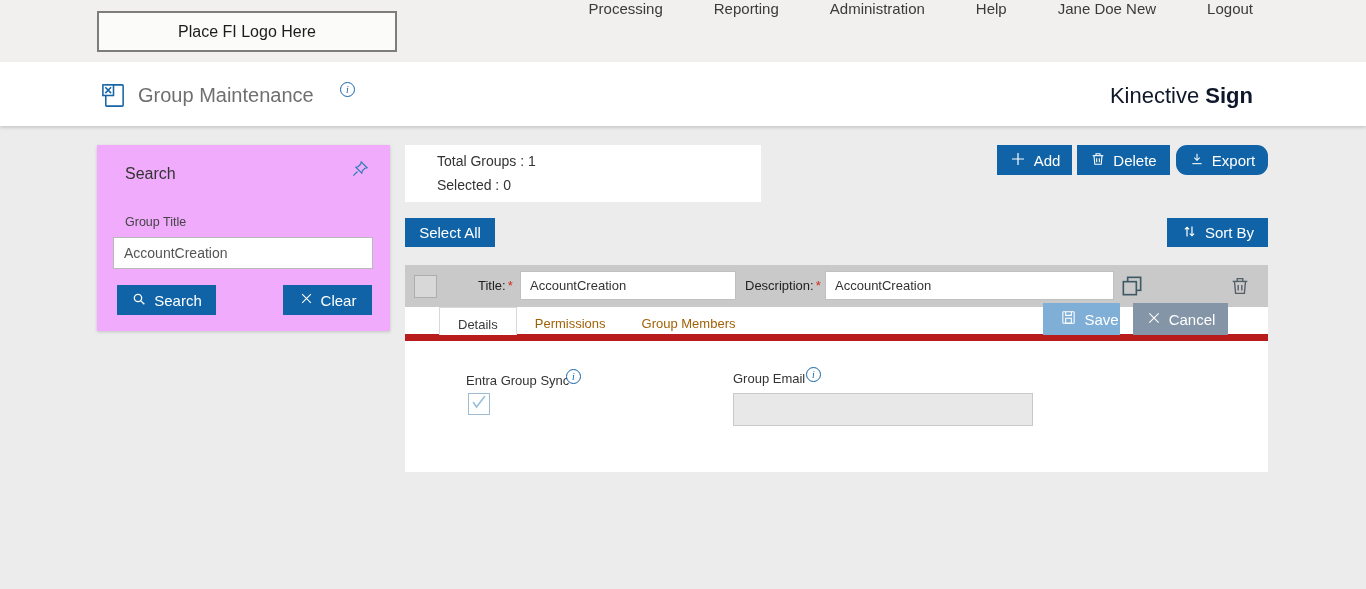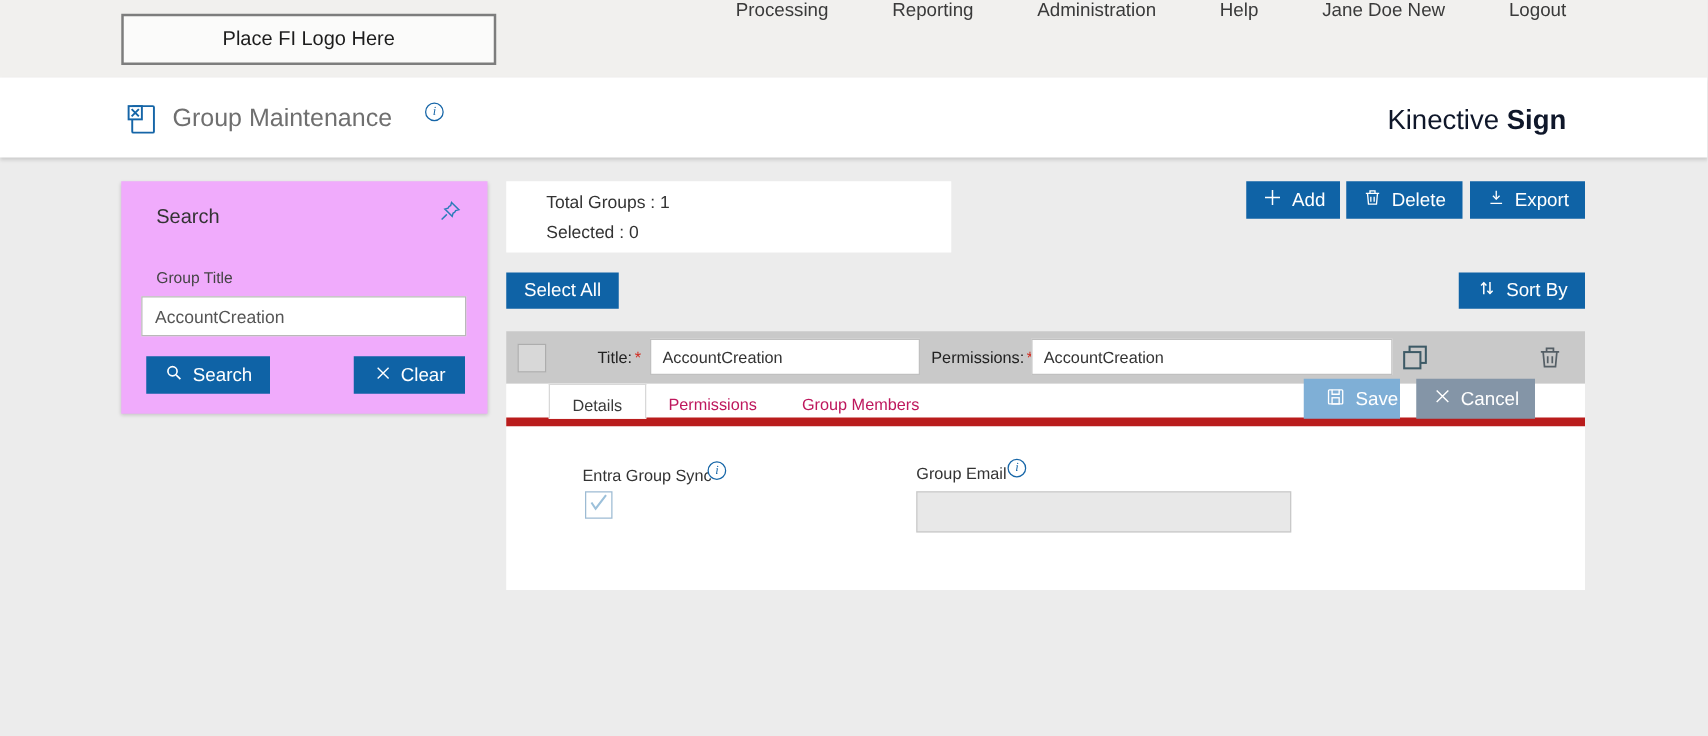--- a/index.html
+++ b/index.html
@@ -44,21 +44,21 @@
   .clear-btn { right:18px; top:140px; width:89px; height:30px; }
 
   
   .summary-box { position:absolute; left:405px; top:145px; width:356px; height:57px; background:#fff; }
   .summary-line1 { position:absolute; left:32px; top:8px;  font-size:14px; color:#333; }
   .summary-line2 { position:absolute; left:32px; top:32px; font-size:14px; color:#333; }
 
   
   .add-btn    { left:997px;  top:145px; width:75px; height:30px; }
   .delete-btn { left:1077px; top:145px; width:93px; height:30px; }
-  .export-btn { left:1176px; top:145px; width:92px; height:30px; }
+  .export-btn { left:1176px; top:145px; width:92px; height:30px;border-radius:11px; }
   .select-all-btn { left:405px;  top:218px; width:90px;  height:29px; }
   .sort-by-btn    { left:1167px; top:218px; width:101px; height:29px; }
 
   
   .group-row { position:absolute; left:405px; top:265px; width:863px; height:42px; background:#c9c9c9; }
   .row-checkbox { position:absolute; left:9px; top:10px; width:23px; height:23px; background:#d8d8d8;
     border:1px solid #adadad; cursor:pointer; }
   .row-label { position:absolute; top:13px; font-size:13px; color:#222; }
   .req { color:#d22a1f; margin-left:2px; }
   .lbl-title { left:73px; }
@@ -67,21 +67,21 @@
     padding:0 9px; font-size:13px; color:#333; }
   .inp-title { left:115px; width:216px; }
   .inp-desc  { left:420px; width:289px; }
   .copy-icon  { position:absolute; left:714px; top:8px; width:26px; height:26px; color:#3d5a66; cursor:pointer; }
   .row-trash-icon { position:absolute; right:17px; top:9px; width:22px; height:24px; color:#555f66; cursor:pointer; }
 
   
   .detail-panel { position:absolute; left:405px; top:307px; width:863px; height:165px; background:#fff; }
   .tabs { position:absolute; top:0; left:0; right:0; height:34px; border-bottom:7px solid #b91c1c;
     display:flex; align-items:stretch; padding-left:34px; }
-  .tab { padding:9px 18px 0 18px; font-size:13px; color:#be185d; cursor:pointer; }
+  .tab { padding:9px 18px 0 18px; font-size:13px; color:#a16207; cursor:pointer; }
   .tab.active { background:#fff; border:1px solid #d8d8d8; border-bottom:1px solid #fff;
     color:#3a3a3a; margin-bottom:-1px; }
   .save-btn   { left:638px; top:-4px; width:77px; height:32px; background:#7fafd6; font-size:15px;padding-left:16px; }
   .cancel-btn { left:728px; top:-4px; width:95px; height:32px; background:#8495a7; font-size:15px; }
 
   .entra-label { position:absolute; left:61px; top:66px; font-size:13px; color:#333; }
   .entra-info  { position:absolute; left:161px; top:62px; }
   .entra-checkbox { position:absolute; left:63px; top:86px; width:22px; height:22px; background:#fff;
     border:1px solid #9dbbd3; cursor:pointer; display:flex; align-items:center; justify-content:center; }
   .email-label { position:absolute; left:328px; top:64px; font-size:13px; color:#333; }
@@ -190,21 +190,21 @@
         <path d="M12.5 15l3 3 3-3"></path>
     </svg>
   </span>
   <span>Sort By</span>
 </button>
 
 <div class="group-row">
   <div class="row-checkbox"></div>
   <span class="row-label lbl-title"><span>Title:</span><span class="req">*</span></span>
   <input class="row-input inp-title" value="AccountCreation" style="">
-  <span class="row-label lbl-desc"><span>Permissions:</span><span class="req">*</span></span>
+  <span class="row-label lbl-desc"><span>Description:</span><span class="req">*</span></span>
   <input class="row-input inp-desc" value="AccountCreation" style="">
   <span class="copy-icon">
     <svg viewBox="0 0 24 24" width="26" height="26" fill="none" stroke="currentColor" stroke-width="1.5">
       <rect x="8" y="4" width="12" height="12"></rect>
         <rect x="4" y="8" width="12" height="12" fill="#c9c9c9"></rect>
     </svg>
   </span>
   <span class="row-trash-icon">
     <svg viewBox="0 0 24 24" width="22" height="24" fill="none" stroke="currentColor" stroke-width="1.5">
       <path d="M4 7h16"></path>

